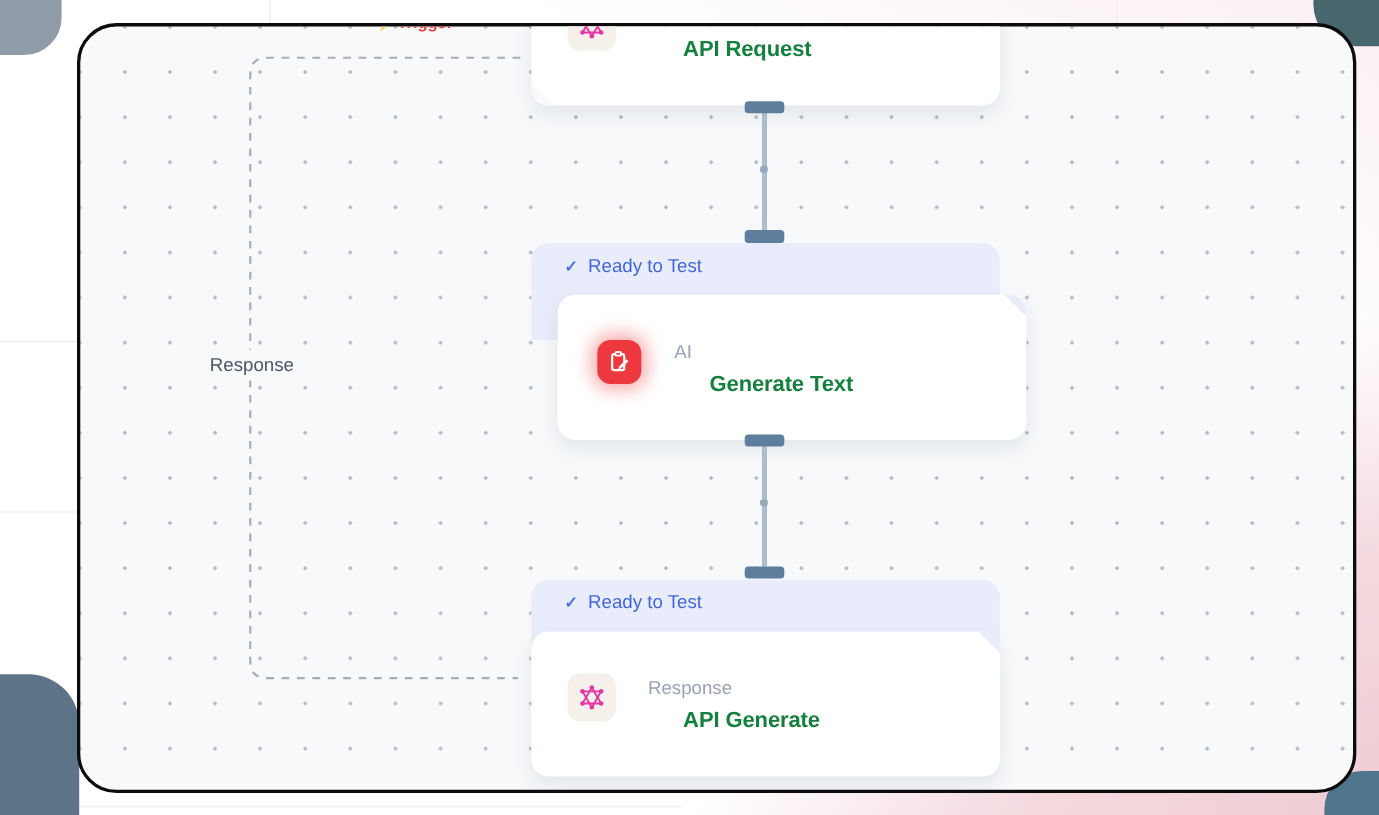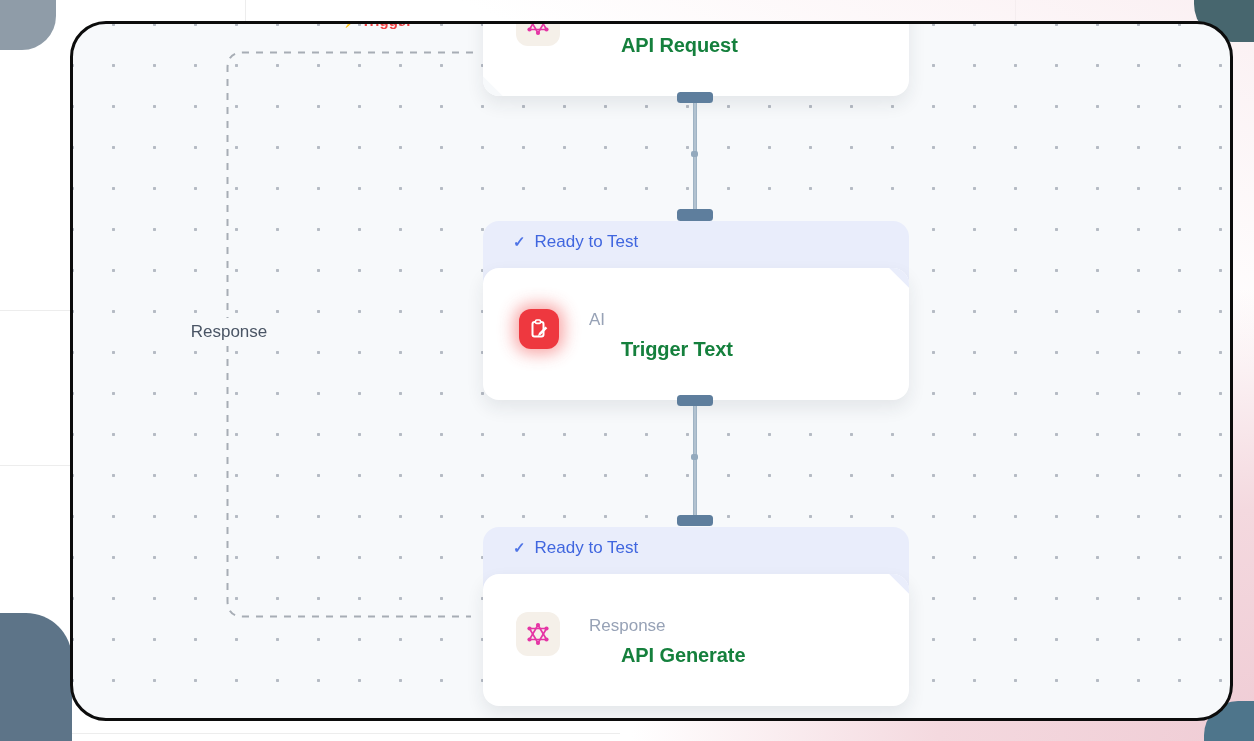--- a/index.html
+++ b/index.html
@@ -113,31 +113,31 @@
       <div class="cap" style="left:604px;top:67.5px;"></div>
       <div class="cap" style="left:604px;top:185px;"></div>
     </div>
 
     <div class="strip" style="left:410px;top:197px;">
       <div class="strip-text">
         <span class="chk">✓</span>
         <span>Ready to Test</span>
       </div>
     </div>
-    <div class="card" style="left:410px;top:244px;">
+    <div class="card" style="left:434px;top:244px;">
       <div class="cut cut-tr"></div>
       <div class="tile tile-red">
         <svg width="26" height="26" viewBox="0 0 26 26">
           <rect x="6.5" y="6" width="11" height="14.5" rx="2" fill="none" stroke="#ffffff" stroke-width="2"></rect>
           <rect x="9.5" y="4" width="5" height="3.4" rx="1.2" fill="#ee383f" stroke="#ffffff" stroke-width="1.6"></rect>
           <path d="M19.5 10.5 L13 17 L11.8 20 L14.8 18.8 L21.3 12.3 Z" fill="#ffffff"></path>
         </svg>
       </div>
       <div class="nd-cat">AI</div>
-      <div class="nd-title">Trigger Text</div>
+      <div class="nd-title">Generate Text</div>
     </div>
 
     <div>
       <div class="cline" style="left:619.5px;top:376px;height:115px;"></div>
       <div class="cmid" style="left:618px;top:430px;"></div>
       <div class="cap" style="left:604px;top:370.5px;"></div>
       <div class="cap" style="left:604px;top:490.5px;"></div>
     </div>
 
     <div class="strip" style="left:410px;top:503px;">

